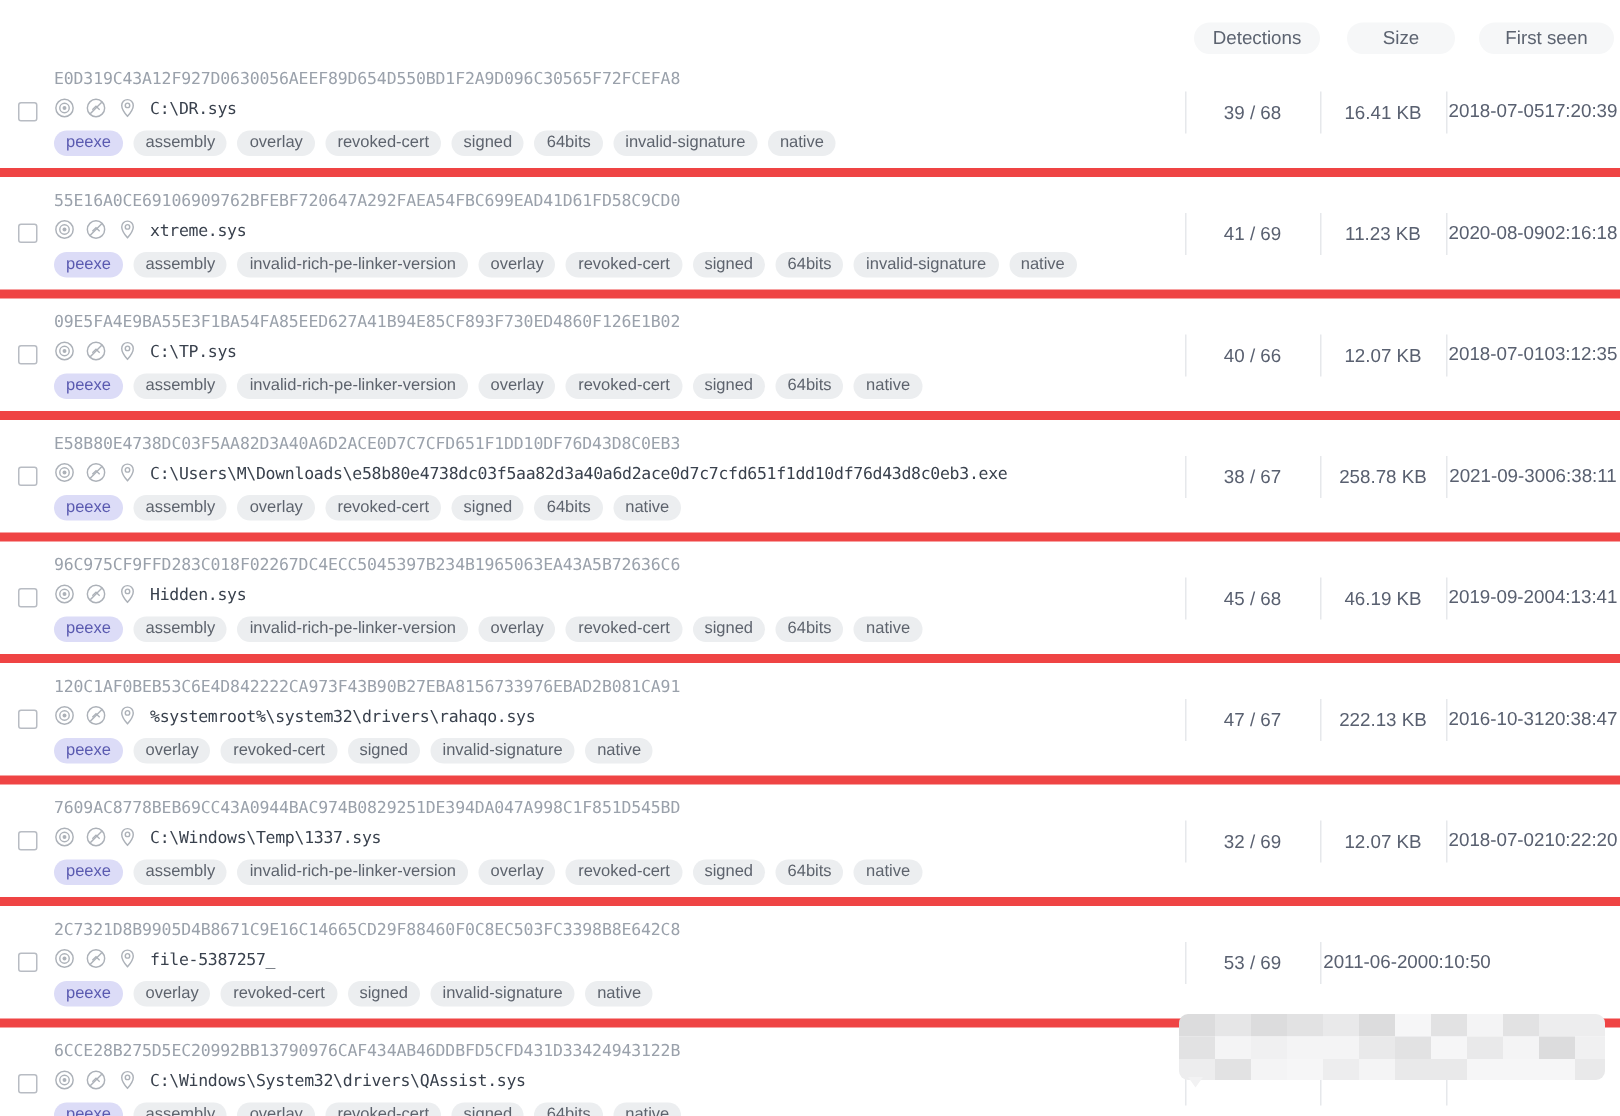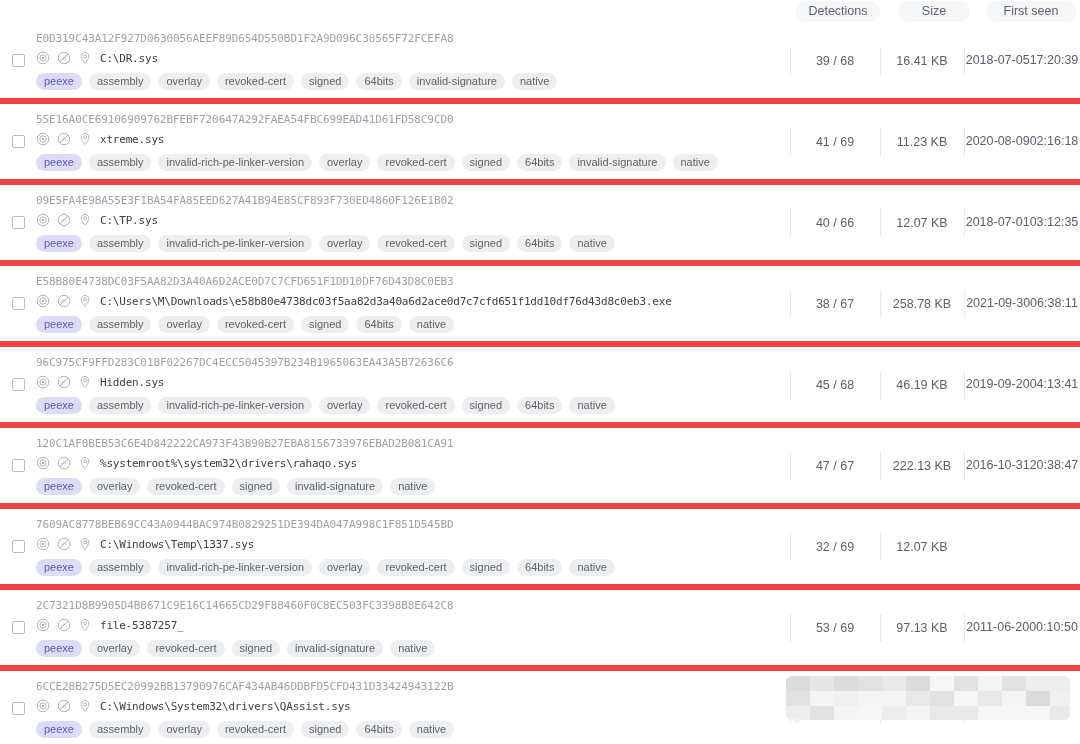--- a/index.html
+++ b/index.html
@@ -19,21 +19,21 @@
   .table {
     width: 1080px;
     position: relative;
   }
 
   
   .thead {
     display: flex;
     align-items: flex-start;
     height: 22px;
-    padding-top: 1px;
+    padding-top: 15px;
   }
   .th-spacer { width: 790px; flex: 0 0 790px; }
   .th {
     font-size: 12.5px;
     color: #5c6370;
     text-align: center;
     background: #f6f7f8;
     border-radius: 11px;
     padding: 3px 0 4px 0;
     line-height: 14px;
@@ -475,20 +475,24 @@
             <span class="tag">invalid-rich-pe-linker-version</span>
             <span class="tag">overlay</span>
             <span class="tag">revoked-cert</span>
             <span class="tag">signed</span>
             <span class="tag">64bits</span>
             <span class="tag">native</span>
           </div>
     </div>
     <div class="cell-num cell-detections">32 / 69</div>
     <div class="cell-num cell-size">12.07 KB</div>
+    <div class="cell-num cell-first">
+      <span class="date-line">2018-07-02</span>
+      <span class="date-line">10:22:20</span>
+    </div>
   </div>
 
   <div class="row">
     <div class="cell-check">
       <div class="checkbox"></div>
     </div>
     <div class="cell-main">
       <div class="hash">2C7321D8B9905D4B8671C9E16C14665CD29F88460F0C8EC503FC3398B8E642C8</div>
       <div class="namerow">
         <svg class="icon" viewBox="0 0 16 16">
@@ -510,21 +514,20 @@
       <div class="tags">
             <span class="tag accent">peexe</span>
             <span class="tag">overlay</span>
             <span class="tag">revoked-cert</span>
             <span class="tag">signed</span>
             <span class="tag">invalid-signature</span>
             <span class="tag">native</span>
           </div>
     </div>
     <div class="cell-num cell-detections">53 / 69</div>
-    <div class="cell-num cell-size">97.13 KB</div>
     <div class="cell-num cell-first">
       <span class="date-line">2011-06-20</span>
       <span class="date-line">00:10:50</span>
     </div>
   </div>
 
   <div class="row">
     <div class="cell-check">
       <div class="checkbox"></div>
     </div>

